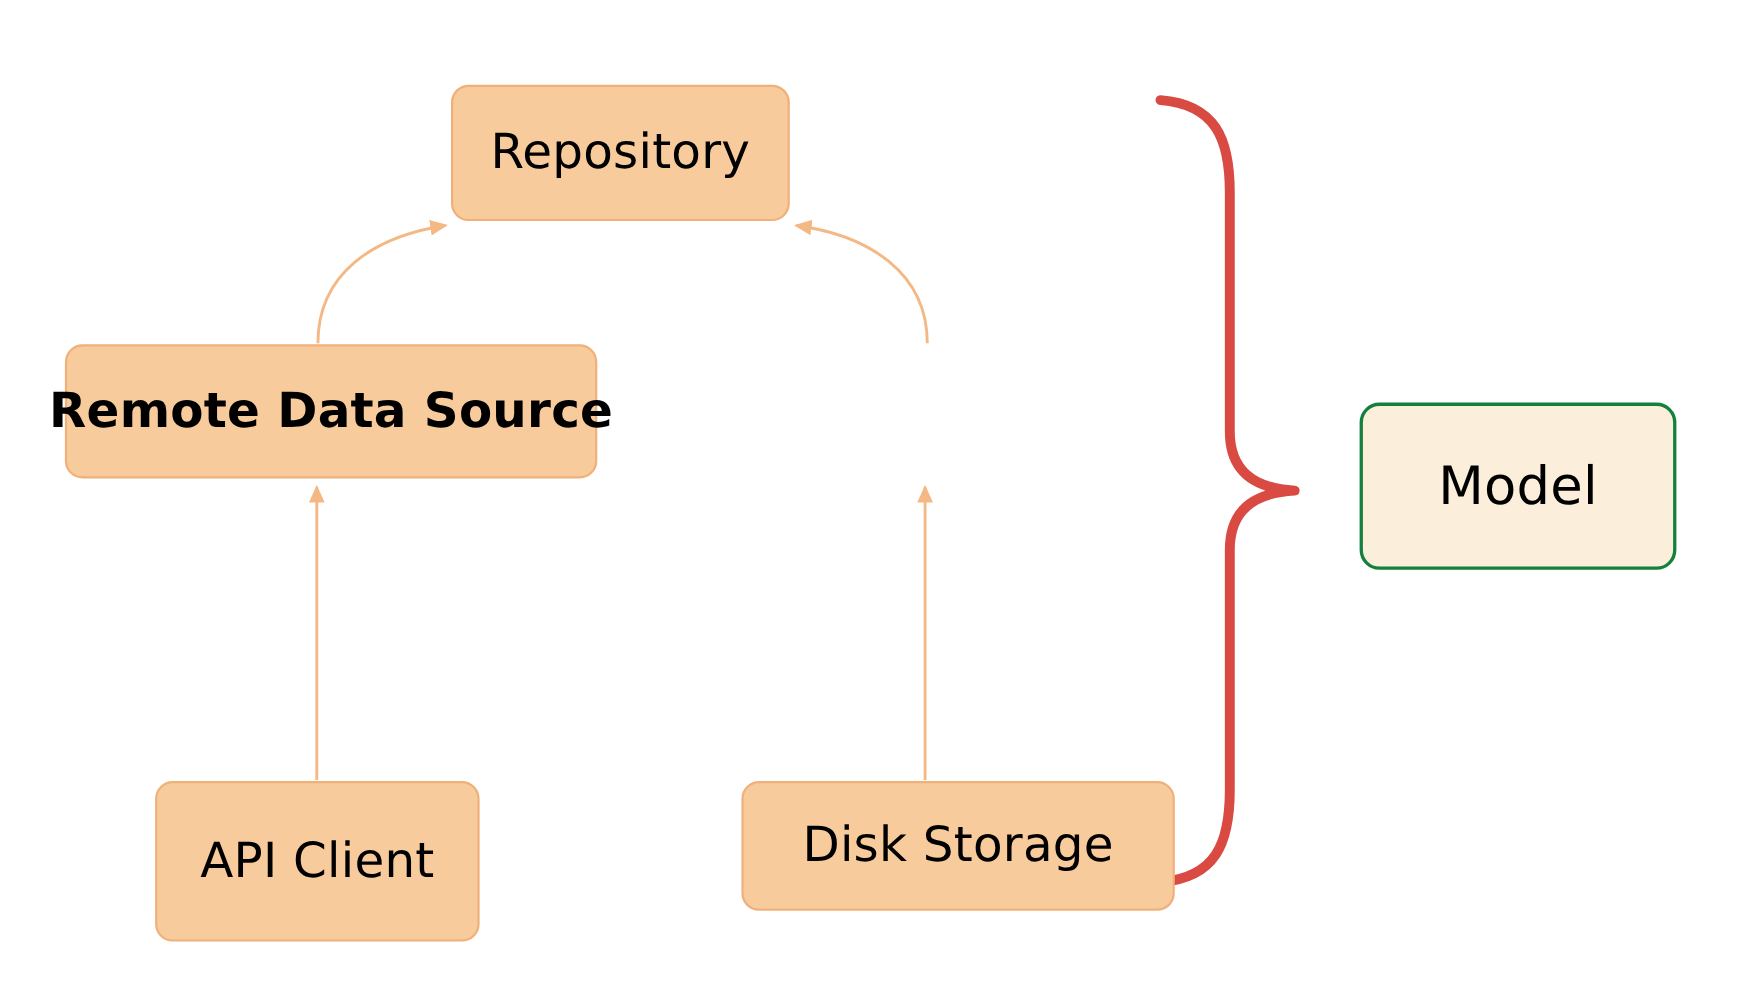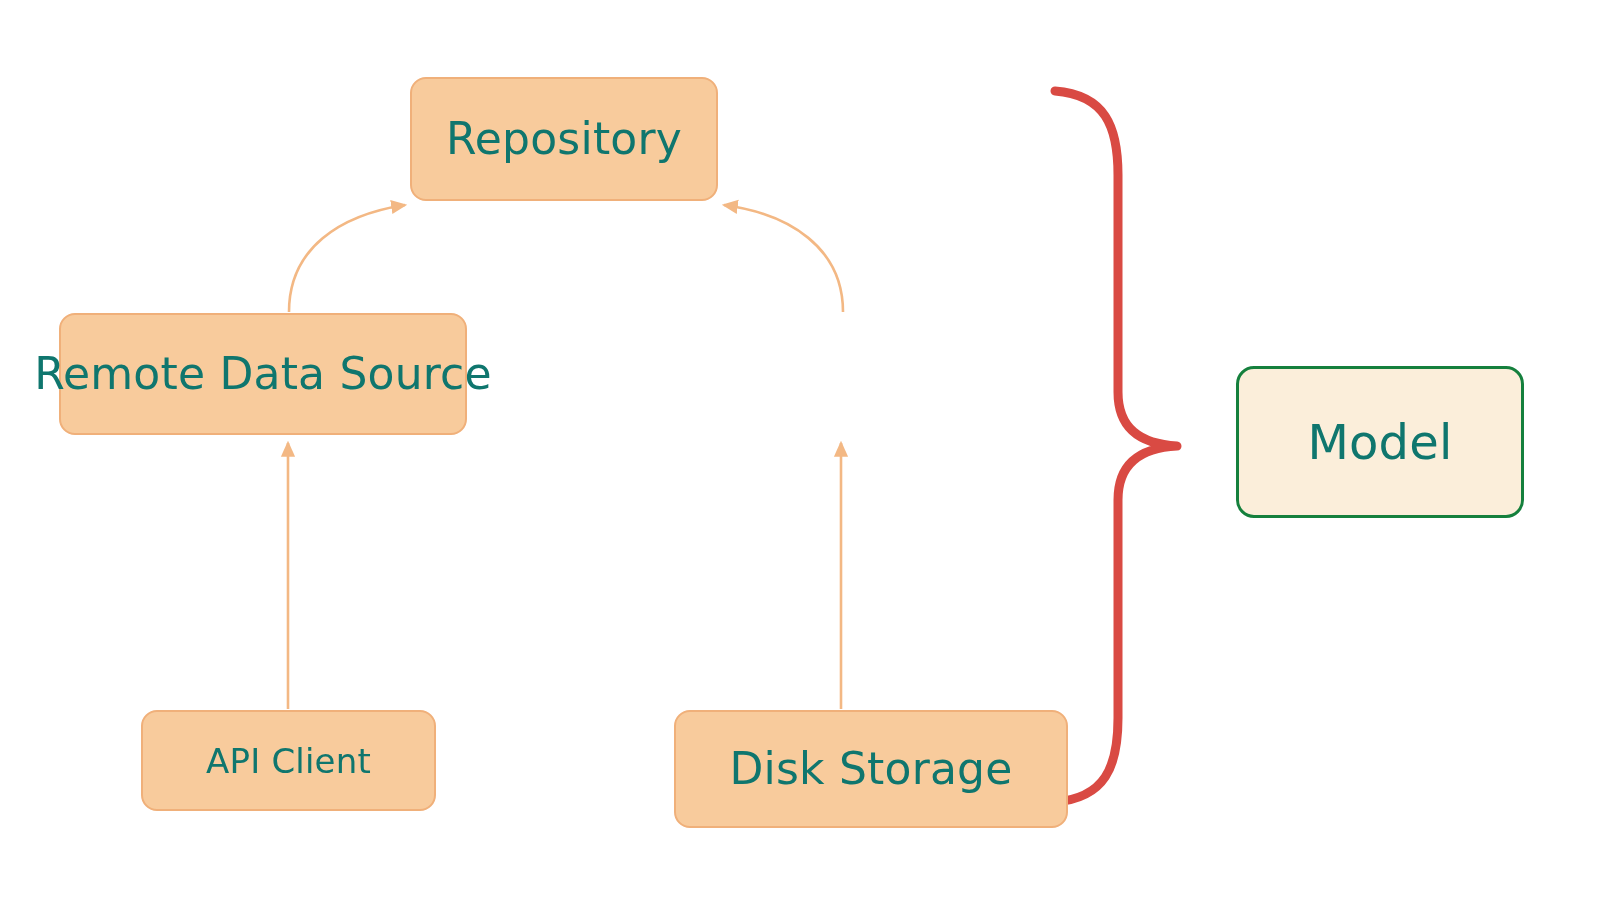--- a/index.html
+++ b/index.html
@@ -27,51 +27,52 @@
   }
   .node {
     position: absolute;
     display: flex;
     align-items: center;
     justify-content: center;
     box-sizing: border-box;
     border-radius: 16px;
     background: #f8cb9c;
     border: 2px solid #f0b07a;
-    color: #0f766e;
+    color: #000000;
     font-weight: 500;
     letter-spacing: 0.2px;
     text-align: center;
     line-height: 1;
     z-index: 2;
   }
   .node-label {
     white-space: nowrap;
     display: block;
   }
   .node.model {
     background: #fbeeda;
     border: 3px solid #15803d;
     border-radius: 18px;
   }
   #node-repository {
     left: 410px;  top: 77px;   width: 308px; height: 124px;
     font-size: 44px;
   }
   #node-remote-data-source {
-    left: 59px;   top: 313px;  width: 408px; height: 122px;
+    left: 59px;   top: 313px;  width: 484px; height: 122px;
     font-size: 44px;
+    font-weight: bold;
   }
   #node-local-data-source {
     left: 630px;  top: 313px;  width: 441px; height: 122px;
     font-size: 44px;
   }
   #node-api-client {
-    left: 141px;  top: 710px;  width: 295px; height: 101px;
-    font-size: 34px;
+    left: 141px;  top: 710px;  width: 295px; height: 146px;
+    font-size: 44px;
   }
   #node-disk-storage {
     left: 674px;  top: 710px;  width: 394px; height: 118px;
     font-size: 44px;
   }
   #node-model {
     left: 1236px; top: 366px;  width: 288px; height: 152px;
     font-size: 48px;
   }
   #watermark {

